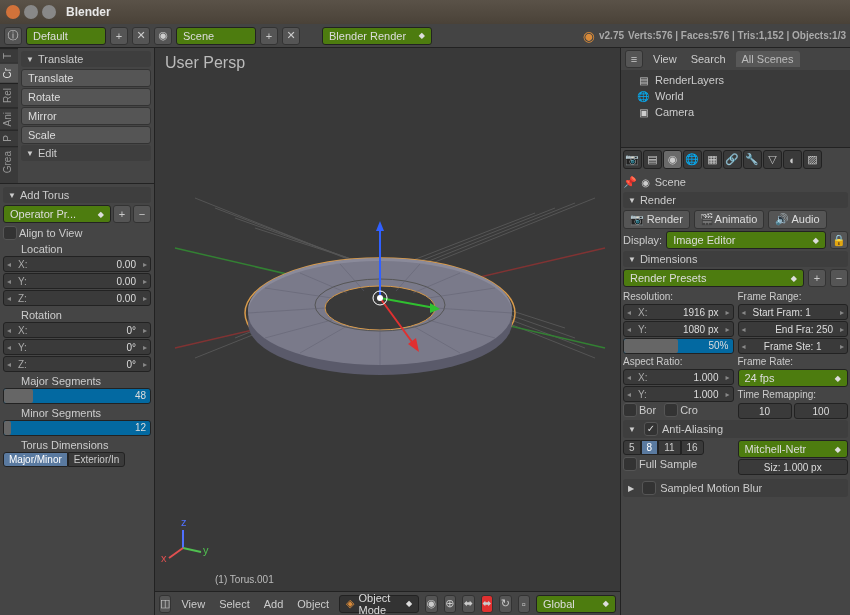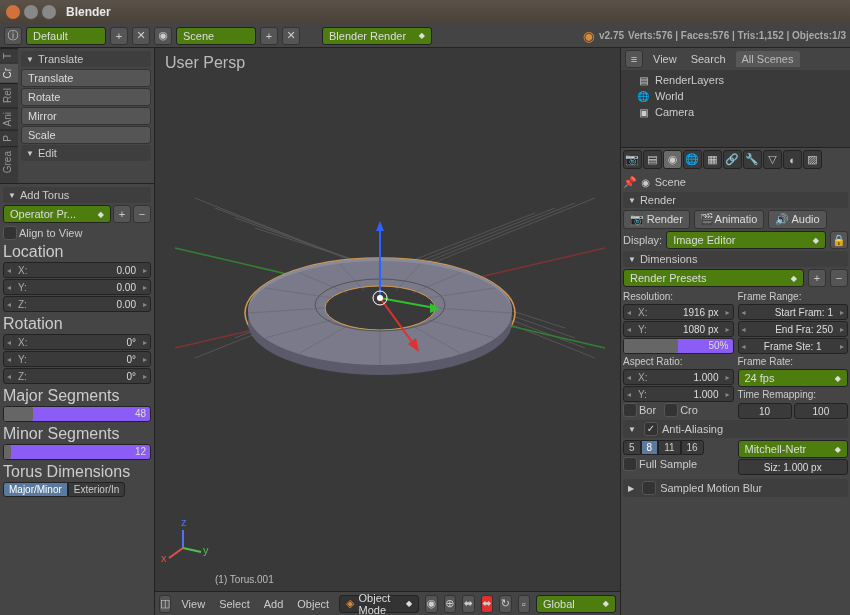--- a/index.html
+++ b/index.html
@@ -18,26 +18,26 @@
 .main { display: flex; height: 567px; }
 .left { width: 155px; background: #454545; display: flex; flex-direction: column; border-right: 1px solid #222; overflow: hidden; }
 .vtabs { width: 18px; background: #3a3a3a; display: flex; flex-direction: column; }
 .vtab { writing-mode: vertical-rl; transform: rotate(180deg); padding: 4px 2px; font-size: 10px; color: #999; border-bottom: 1px solid #222; }
 .vtab.active { background: #555; color: #ddd; }
 .left-top { display: flex; height: 135px; }
 .left-inner { flex: 1; padding: 3px; overflow: hidden; }
 .panel-hdr { background: #3e3e3e; border-radius: 3px; padding: 2px 5px; margin-bottom: 2px; display: flex; align-items: center; font-size: 11px; }
 .tri { margin-right: 4px; font-size: 8px; }
 .pbtn { background: #555; border: 1px solid #333; border-radius: 3px; padding: 2px 6px; margin: 1px 0; display: block; width: 100%; text-align: left; color: #ddd; }
-.prop-label { color: #ccc; font-size: 16px; margin: 3px 0 1px; }
+.prop-label { color: #ccc; font-size: 11px; margin: 3px 18px 1px; }
 .numfield { display: flex; background: #3a3a3a; border: 1px solid #222; border-radius: 3px; height: 16px; align-items: center; margin: 1px 0; }
 .numfield .lbl { padding: 0 4px; color: #aaa; font-size: 10px; }
 .numfield .val { flex: 1; text-align: right; padding: 0 4px; color: #ddd; font-size: 10px; }
 .numfield .arr { width: 10px; text-align: center; color: #888; font-size: 8px; }
-.slider { background: #8b5cf6; border: 1px solid #222; border-radius: 3px; height: 16px; position: relative; margin: 1px 0; }
+.slider { background: #0369a1; border: 1px solid #222; border-radius: 3px; height: 16px; position: relative; margin: 1px 0; }
 .slider .fill { background: #666; height: 100%; border-radius: 2px; }
 .slider .sv { position: absolute; right: 4px; top: 1px; font-size: 10px; color: #ddd; }
 .rowflex { display: flex; gap: 2px; align-items: center; }
 .check { width: 14px; height: 14px; background: #333; border: 1px solid #555; border-radius: 3px; display: inline-block; }
 .check.on::after { content: "✓"; color: #ddd; font-size: 10px; display: block; text-align: center; line-height: 12px; }
 .viewport { flex: 1; background: #393939; position: relative; }
 .vp-txt { position: absolute; top: 6px; left: 10px; color: #bbb; font-size: 16px; }
 .botbar { position: absolute; bottom: 0; left: 0; right: 0; height: 24px; background: #444; border-top: 1px solid #222; display: flex; align-items: center; padding: 0 4px; gap: 6px; }
 .mitem { color: #ccc; padding: 0 4px; }
 .right { width: 230px; background: #454545; display: flex; flex-direction: column; border-left: 1px solid #222; }
@@ -390,21 +390,21 @@
               <span class="check"></span>
               <span>Bor</span> 
               <span class="check" style="margin-left:6px"></span>
               <span>Cro</span>
             </div>
         </div>
         <div class="col">
           <div class="col-hdr">Frame Range:</div>
           <div class="numfield">
               <span class="arr">◂</span>
-              <span class="val" style="text-align:right">Start Fram: 1</span>
+              <span class="val" style="text-align:left">Start Fram: 1</span>
               <span class="arr">▸</span>
             </div>
           <div class="numfield">
               <span class="arr">◂</span>
               <span class="val" style="text-align:right">End Fra: 250</span>
               <span class="arr">▸</span>
             </div>
           <div class="numfield">
               <span class="arr">◂</span>
               <span class="val" style="text-align:center">Frame Ste: 1</span>

